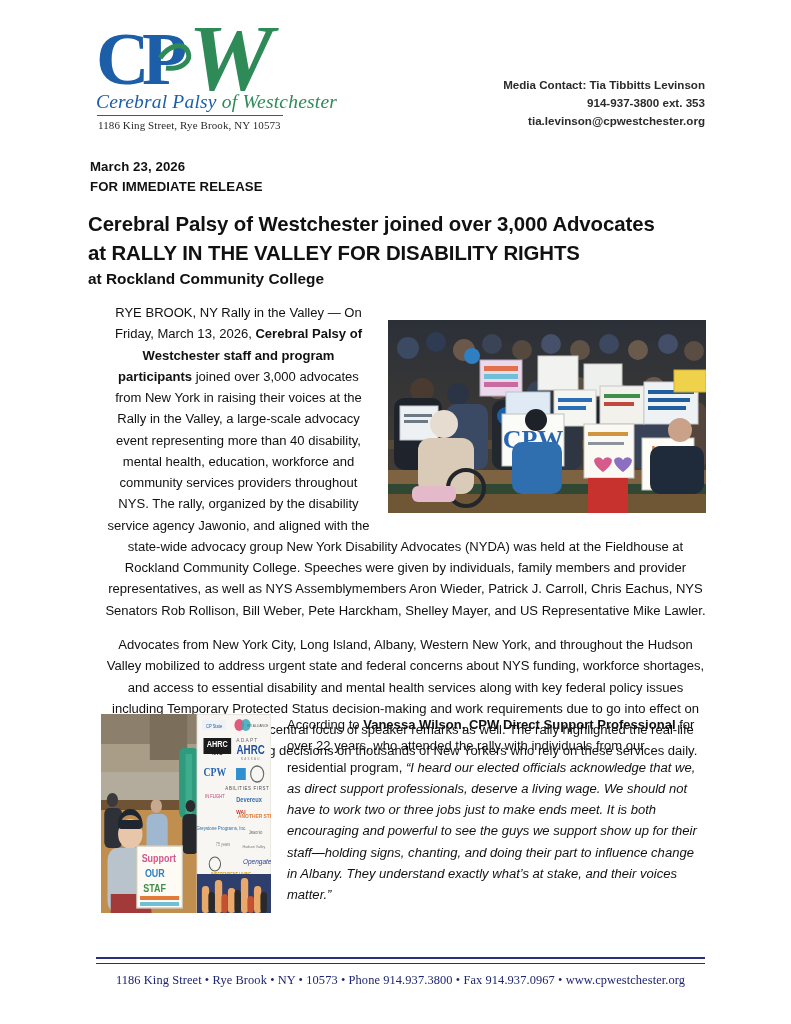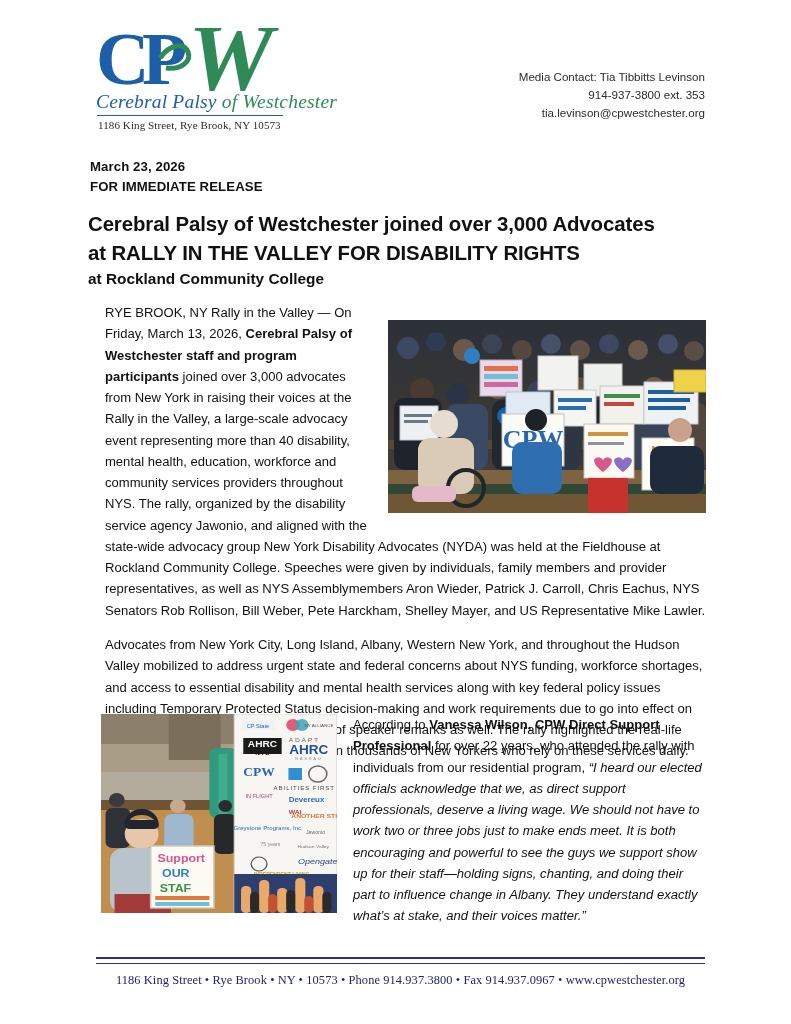--- a/index.html
+++ b/index.html
@@ -69,25 +69,26 @@
     color: #2a2a2a;
     margin-top: 3px;
     margin-left: 2px;
     letter-spacing: 0.1px;
     white-space: nowrap;
   }
 
   .contact-block {
     position: absolute;
     right: 0;
-    top: 40px;
+    top: 48px;
     text-align: right;
     font-size: 11.6px;
     line-height: 1.55;
     color: #2b2b2b;
+    font-weight: bold;
   }
 
   
   .dateline {
     position: absolute;
     left: 90px;
     top: 157px;
     font-size: 13.2px;
     font-weight: bold;
     line-height: 1.55;
@@ -117,21 +118,21 @@
   .body-area {
     position: absolute;
     left: 89px;
     top: 302px;
     width: 617px;
     font-size: 13.05px;
     line-height: 1.63;
     color: #111111;
     text-align: left;
   }
-  .body-area p { margin: 0 0 13px 16px; }
+  .body-area p { margin: 0 0 13px 16px; text-align: center; }
   .body-area b { font-weight: bold; }
 
   .photo-right {
     float: right;
     width: 318px;
     height: 193px;
     margin: 18px 0 6px 16px;
     shape-outside: margin-box;
   }
 
@@ -139,21 +140,21 @@
 
   
   .lower-area {
     position: absolute;
     left: 89px;
     top: 714px;
     width: 617px;
   }
   .photo-left {
     float: left;
-    width: 236px;
+    width: 170px;
     height: 199px;
     margin: 0 16px 6px 12px;
   }
   .quote-text {
     font-size: 13.05px;
     line-height: 1.63;
     color: #111111;
   }
   .quote-text b { font-weight: bold; }
   .quote-text i { font-style: italic; }

